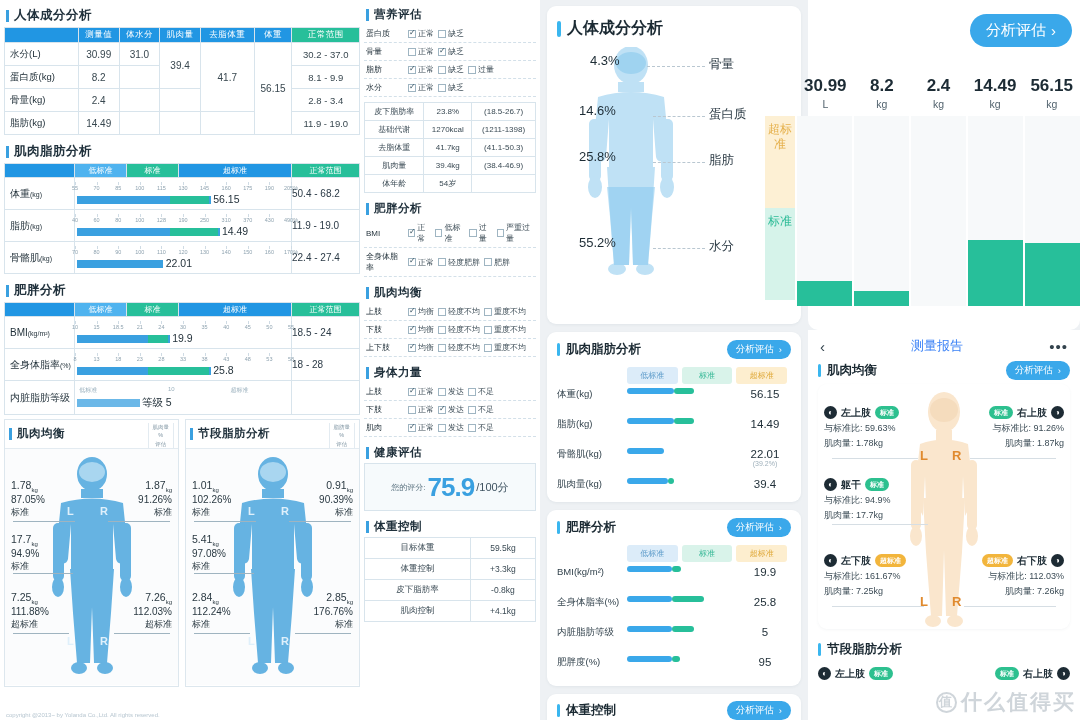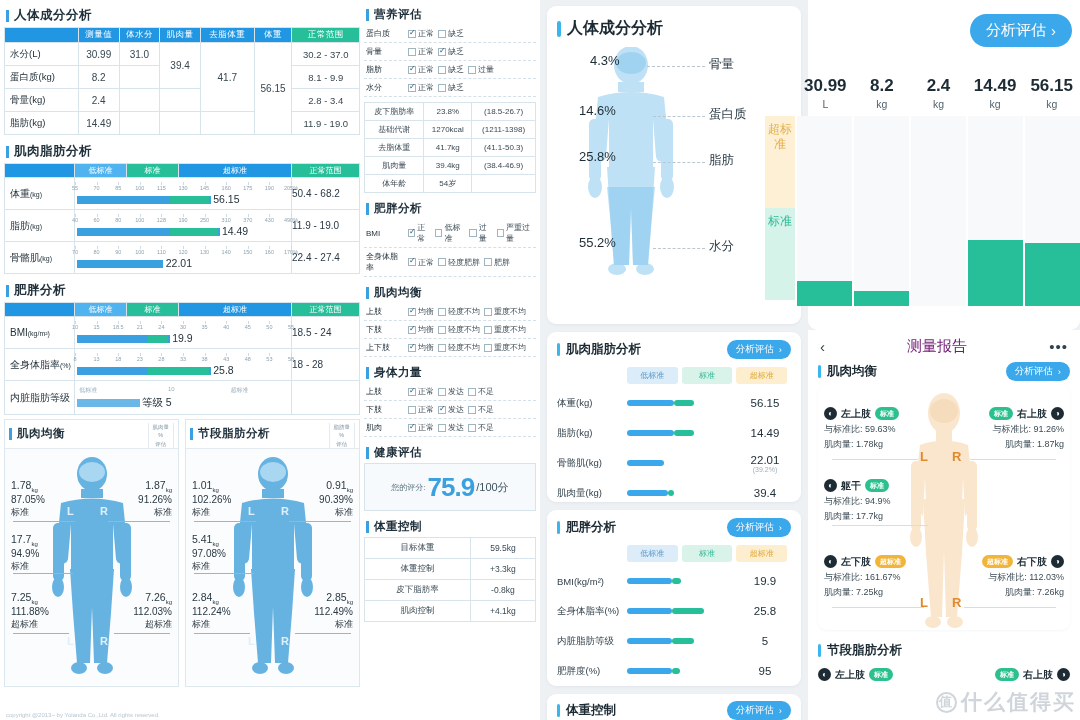--- a/index.html
+++ b/index.html
@@ -117,21 +117,21 @@
   .comp-pct { position:absolute; font-size:13px; color:#1d2c35; }
   .dash { position:absolute; border-top:1px dashed #b9c7d1; height:0; }
 
   .mf-table { width:100%; font-size:9.5px; }
   .mf-head { display:flex; align-items:center; margin-bottom:4px; }
   .mf-head .sp { width:70px; flex:none; }
   .chip { font-size:8px; padding:3px 0; text-align:center; width:52px; margin-right:4px; border-radius:3px;}
   .chip.low { background:#dcecf9; color:#5b9ac9; }
   .chip.std { background:#d9f3ea; color:#33b795; }
   .chip.over { background:#fdeecf; color:#dfa93a; }
-  .mf-row { display:flex; align-items:center; height:30px; }
+  .mf-row { display:flex; height:30px; }
   .mf-row .nm { width:70px; flex:none; font-size:9.5px; color:#33434d; }
   .mf-row .trk { flex:1; position:relative; height:6px; }
   .mf-row .seg-b { position:absolute; left:0; top:0; height:6px; background:#3aa8ea; border-radius:3px;}
   .mf-row .seg-g { position:absolute; top:0; height:6px; background:#27bf9a; border-radius:3px;}
   .mf-row .vv { width:52px; flex:none; text-align:center; font-size:11.5px; color:#22313a; }
   .mf-row .vv .sub { display:block; font-size:7px; color:#9fb0bb; }
 
   
   .appright { width:272px; height:720px; background:#eef1f4; position:relative; }
   .topcard { background:#fff; border-radius:0 0 10px 10px; padding:6px 8px 0 8px; height:330px;
@@ -149,21 +149,21 @@
   .yband.over { background:#fdf0d4; color:#e5b04b; }
   .yband.std { background:#d6f3ea; color:#2dbb97; }
   .plot { flex:1; display:flex; gap:2px; align-items:flex-end; }
   .plcol { flex:1; background:#f7f9fa; height:100%; display:flex; align-items:flex-end; }
   .plbar { width:100%; background:#27bf9a; }
 
   .phone { position:absolute; left:0; top:330px; width:272px; height:390px;
            background:#fff; }
   .ph-nav { display:flex; align-items:center; justify-content:space-between;
             padding:7px 12px 4px 12px; }
-  .ph-nav .ttl { font-size:15px; color:#701a75; }
+  .ph-nav .ttl { font-size:13px; color:#3b82f6; }
   .ph-nav .bk { font-size:15px; color:#33434d; }
   .ph-nav .dots { font-size:15px; color:#33434d; letter-spacing:1px; }
   .ph-sec { padding:2px 10px; }
   .ph-card { background:#fff; border-radius:9px; position:relative; height:245px;
              box-shadow:0 1px 3px rgba(60,80,100,.05); }
   .seg-blk { position:absolute; font-size:9px; color:#3c4c56; line-height:1.7; }
   .seg-blk .hd2 { display:flex; align-items:center; gap:4px; font-size:10px;
                   font-weight:bold; color:#22313a; }
   .seg-blk .hd2.r { justify-content:flex-end;text-align:center; }
   .ic-c { width:13px; height:13px; border-radius:50%; background:#1d2b34; color:#fff;
@@ -572,21 +572,21 @@
        <div class="pc">97.08%</div>
        <div class="st">标准</div>
      </div>
               <div class="ann " style="left:6px; top:142px">
        <div class="kg">2.84<sub>kg</sub></div>
        <div class="pc">112.24%</div>
        <div class="st">标准</div>
      </div>
               <div class="ann r" style="right:6px; top:142px">
        <div class="kg">2.85<sub>kg</sub></div>
-       <div class="pc">112.49%</div>
+       <div class="pc">176.76%</div>
        <div class="st">标准</div>
      </div>
               <div class="lead" style="left:8px; top:72px; width:62px"></div>
     <div class="lead" style="right:8px; top:72px; width:62px"></div>
     <div class="lead" style="left:8px; top:124px; width:60px"></div>
     <div class="lead" style="left:8px; top:184px; width:56px"></div>
     <div class="lead" style="right:8px; top:184px; width:56px"></div>
     <div class="lr" style="left:62px; top:56px">L</div>
     <div class="lr" style="left:95px; top:56px">R</div>
     <div class="lr" style="left:62px; top:186px">L</div>

